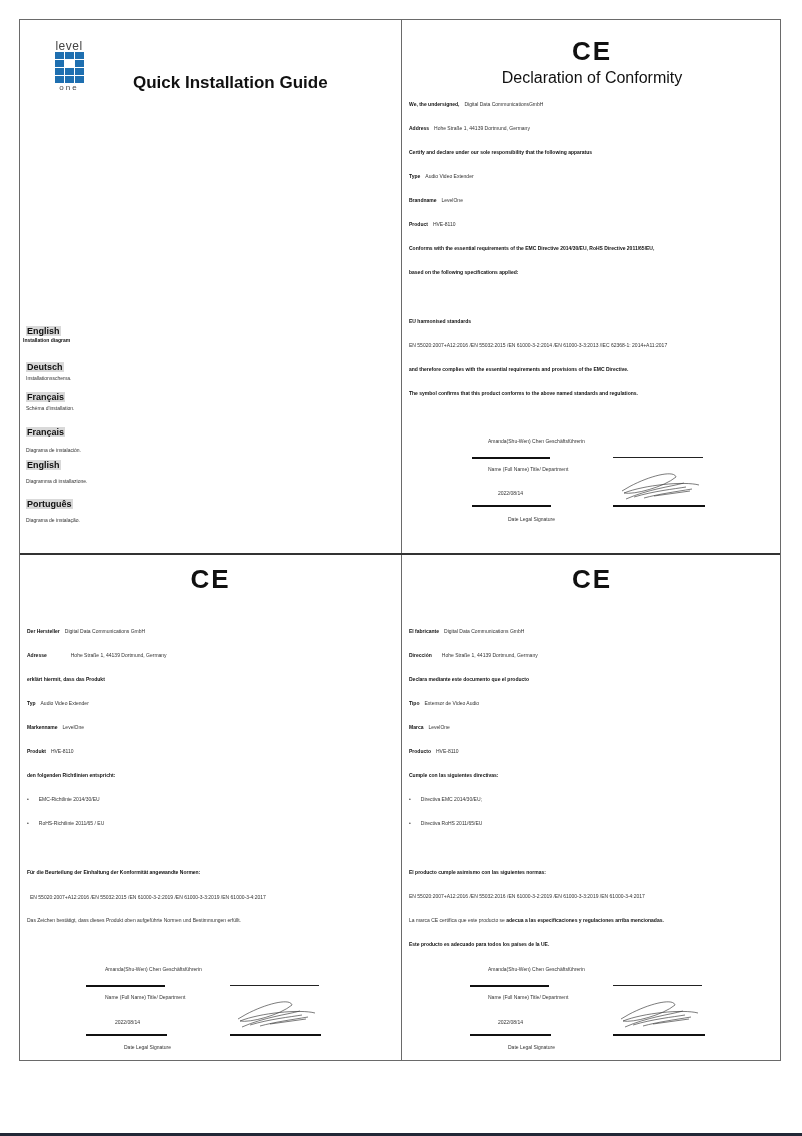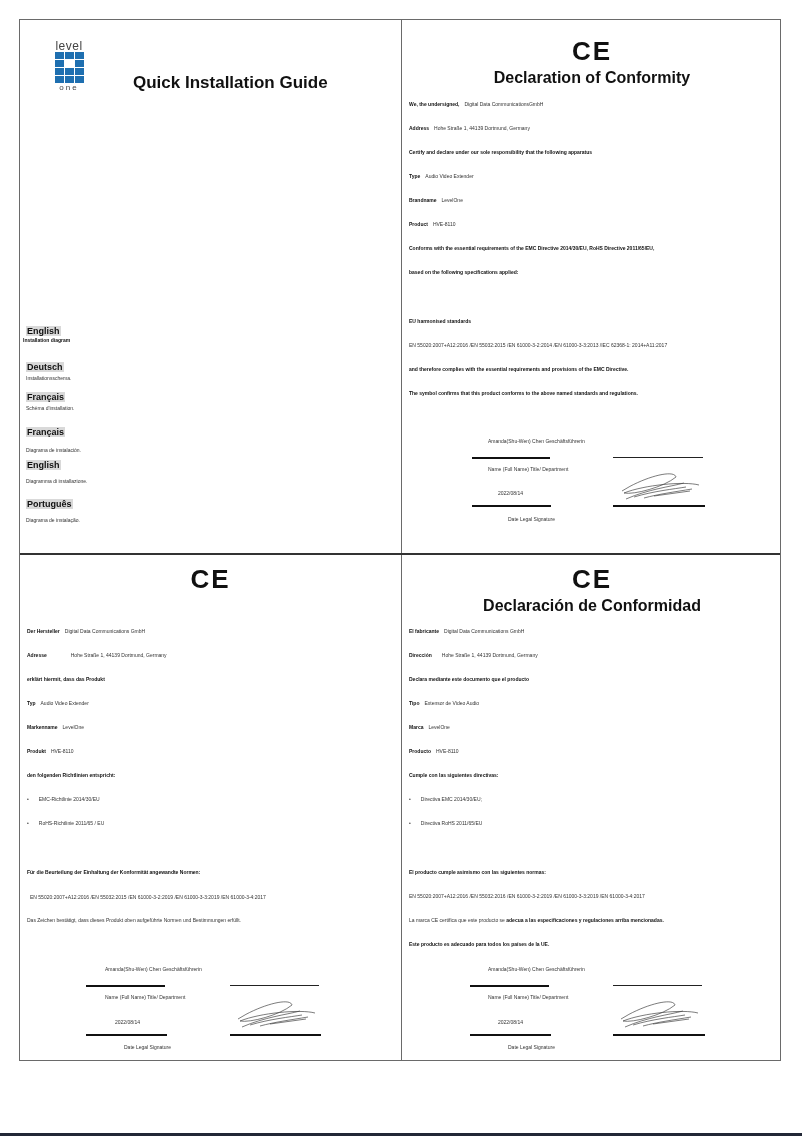--- a/index.html
+++ b/index.html
@@ -22,21 +22,21 @@
   .logo-grid span.w { background:#ffffff; }
   .logo-bot { font-size:8px; letter-spacing:2px; color:#444; text-align:center; line-height:8px; }
 
   .qig-title { position:absolute; left:113px; top:53px; font-size:17px; font-weight:bold; }
 
   .lang { position:absolute; left:6px; font-size:9px; }
   .lang-h { display:inline-block; background:#d9d9d9; font-weight:bold; font-size:9px; padding:0 1px; }
   .lang-d { font-size:5px; margin-top:3px; color:#333; }
 
   .ce { position:absolute; width:100%; text-align:center; font-size:26px; font-weight:bold; letter-spacing:2px; line-height:26px; }
-  .doc-title { position:absolute; width:100%; text-align:center; font-size:16px; font-weight:bold; }
+  .doc-title { position:absolute; width:100%; text-align:center; font-size:16px; font-weight:normal; }
 
   .row { position:absolute; left:7px; font-size:5px; white-space:nowrap; color:#333; }
   .row b { color:#111; font-weight:bold; margin-right:5px; }
   .row.bold { font-weight:bold; color:#111; }
   .bullet { position:absolute; left:7px; font-size:5px; white-space:nowrap; color:#333; }
   .bullet .dot { margin-right:10px; }
 
   .sig { position:absolute; font-size:5px; color:#333; white-space:nowrap; }
   .sline { position:absolute; height:1px; background:#222; }
   .sline.thick { height:2px; background:#111; }
@@ -152,21 +152,20 @@
         <path d="M8 24 C30 10, 60 2, 62 10 C50 20, 20 28, 10 26 C30 18, 70 14, 85 18 M12 32 C35 22, 55 20, 70 16 M20 30 C40 24, 60 22, 72 20 M30 31 C45 27, 60 25, 78 22 M40 29 L76 24" fill="none" stroke="#444" stroke-width="0.7"></path>
       </svg>
     <div class="sig" style="left:95px;top:464px">2022/08/14</div>
     <div class="sline thick" style="left:66px;top:479px;width:81px"></div>
     <div class="sline thick" style="left:210px;top:479px;width:91px"></div>
     <div class="sig" style="left:104px;top:489px">Date  Legal Signature</div>
   </div>
 
   <div class="panel p4">
     <div class="ce" style="top:11px">CE</div>
-    <div class="doc-title" style="top:42px">Declaración de Conformidad</div>
 
     <div class="row" style="top:73px"><b>El fabricante</b><span>Digital Data Communications GmbH</span></div>
     <div class="row" style="top:97px"><b style="margin-right:10px">Dirección</b><span>Hohe Straße 1, 44139 Dortmund, Germany</span></div>
     <div class="row bold" style="top:121px">Declara mediante este documento que el producto</div>
     <div class="row" style="top:145px"><b>Tipo</b><span>Extensor de Video Audio</span></div>
     <div class="row" style="top:169px"><b>Marca</b><span>LevelOne</span></div>
     <div class="row" style="top:193px"><b>Producto</b><span>HVE-8110</span></div>
     <div class="row bold" style="top:217px">Cumple con las siguientes directivas:</div>
     <div class="bullet" style="top:241px"><span class="dot">•</span><span>Directiva EMC 2014/30/EU;</span></div>
     <div class="bullet" style="top:265px"><span class="dot">•</span><span>Directiva RoHS 2011/65/EU</span></div>

